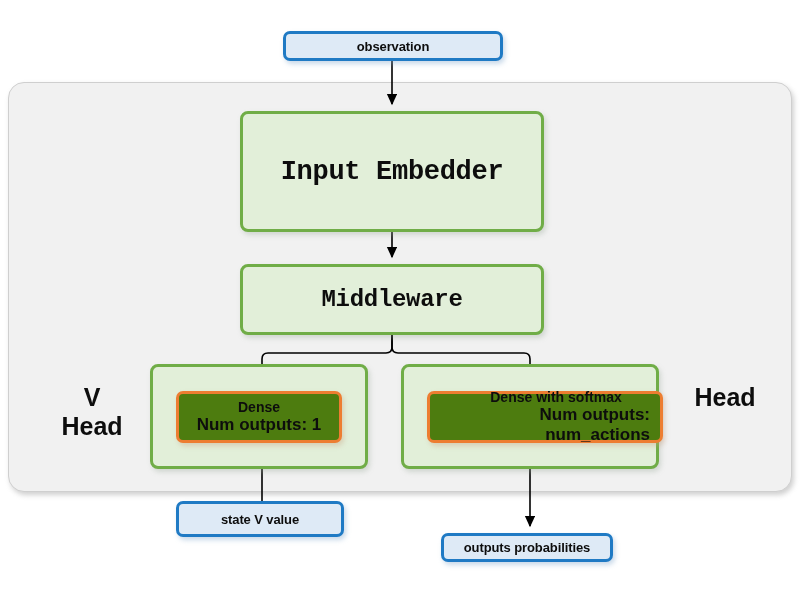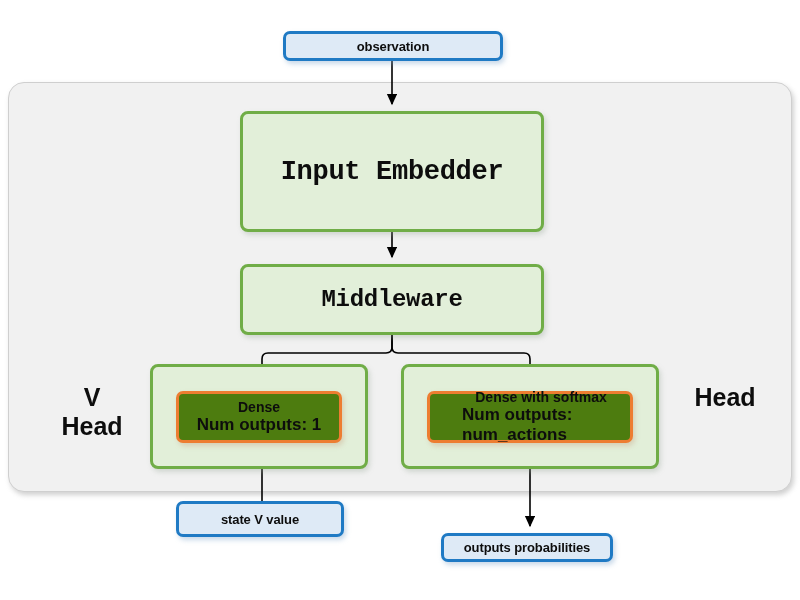--- a/index.html
+++ b/index.html
@@ -20,21 +20,21 @@
     width: 800px;
     height: 600px;
   }
   .node {
     position: absolute;
     box-sizing: border-box;
     display: flex;
     flex-direction: column;
     align-items: center;
     justify-content: center;
-    text-align: left;
+    text-align: right;
     color: #0d0d0d;
     z-index: 3;
   }
 
   
   #module-container {
     left: 8px;
     top: 82px;
     width: 784px;
     height: 410px;
@@ -81,21 +81,21 @@
   
   .orange-box {
     background: #4d7c0f;
     border: 3px solid #ed7d31;
     border-radius: 7px;
     box-shadow: 2px 3px 5px rgba(200,160,130,0.40);
     padding: 3px 10px;
     line-height: 1.18;
   }
   #dense-box { left: 176px; top: 391px; width: 166px; height: 52px; }
-  #dense-softmax-box { left: 427px; top: 391px; width: 206px; height: 52px; padding-left: 32px; }
+  #dense-softmax-box { left: 427px; top: 391px; width: 236px; height: 52px; padding-left: 32px; }
   .dense-title { font-size: 14px; font-weight: bold; }
   .dense-sub { font-size: 17px; font-weight: bold; }
 
   
   .head-label {
     position: absolute;
     font-size: 25px;
     font-weight: bold;
     color: #0d0d0d;
     text-align: center;

